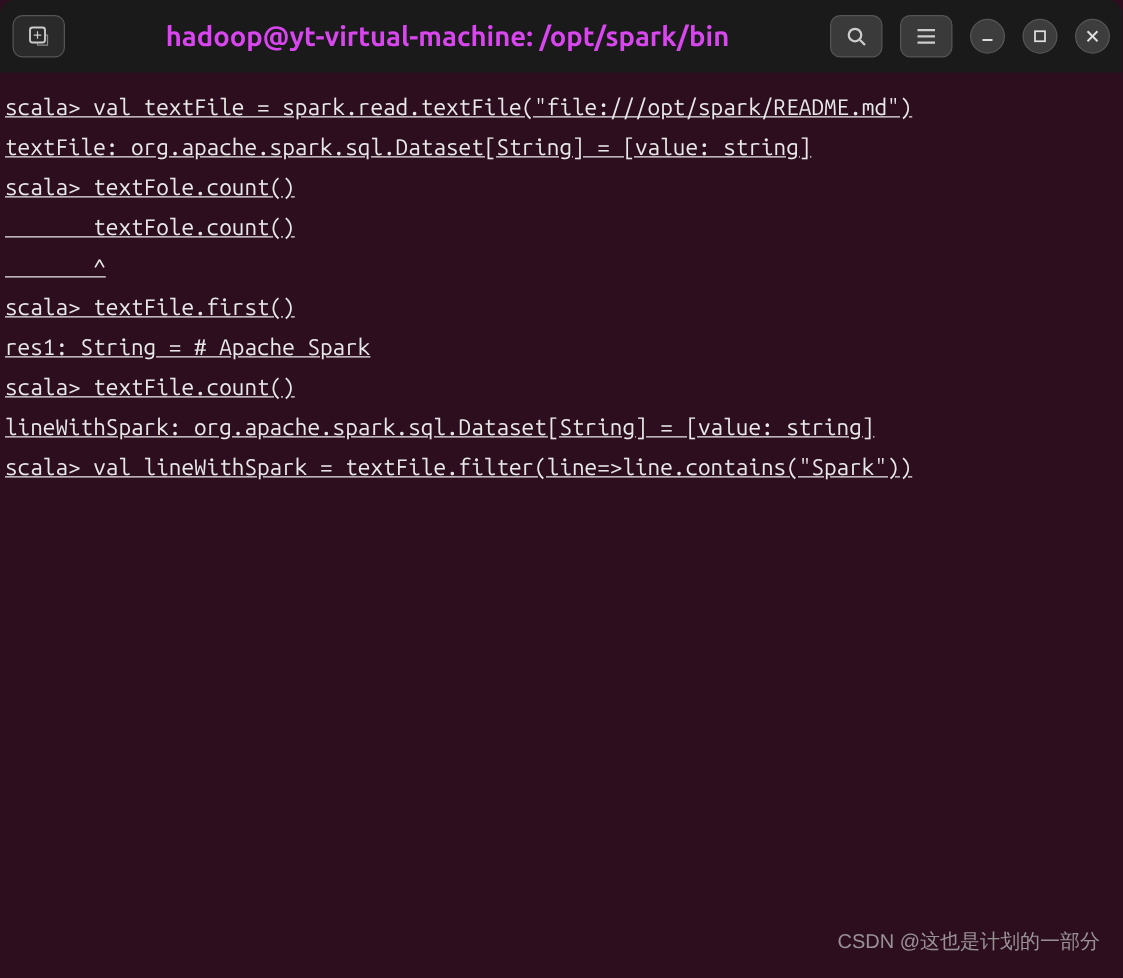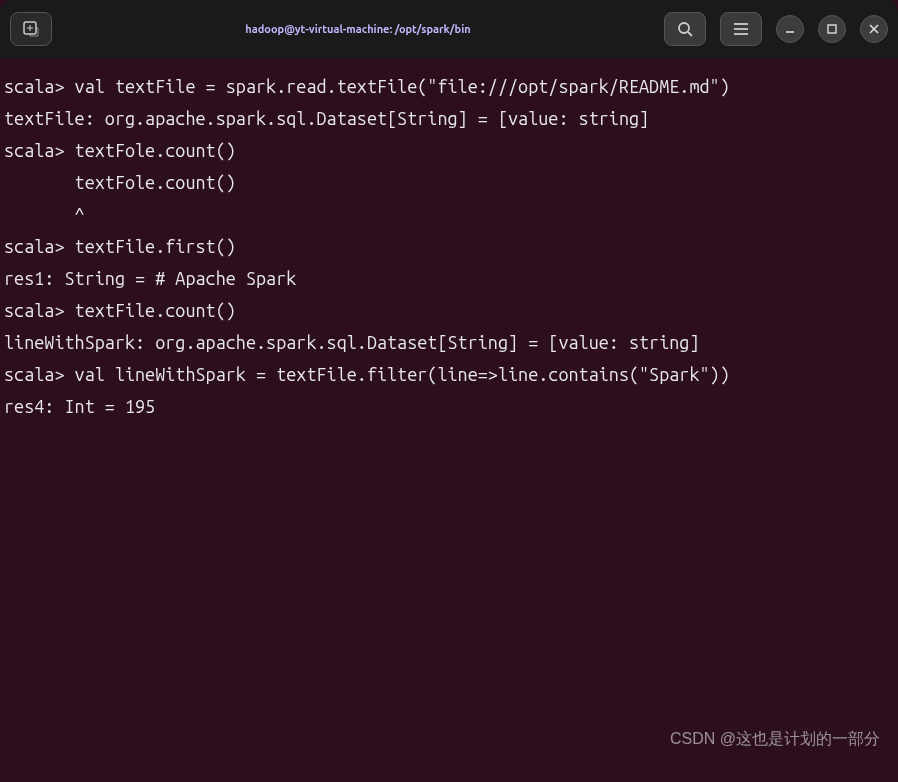--- a/index.html
+++ b/index.html
@@ -38,23 +38,23 @@
       justify-content: center;
       cursor: pointer;
       border: 1px solid #555;
     }
     .titlebar-btn.new-tab {
       background: #2a2a2a;
     }
     .titlebar-title {
       flex: 1;
       text-align: center;
-      color: #c4b5fd;
+      color: #d946ef;
       font-weight: bold;
-      font-size: 11px;
+      font-size: 22px;
     }
     .titlebar-right {
       display: flex;
       gap: 14px;
       align-items: center;
     }
     .window-btn {
       width: 28px;
       height: 28px;
       border-radius: 50%;
@@ -67,24 +67,25 @@
       color: #ddd;
       font-size: 12px;
     }
     .terminal {
       padding: 12px 4px;
       line-height: 1.78;
     }
     .line {
       white-space: pre;
       font-family: 'Ubuntu Mono', 'DejaVu Sans Mono', monospace;
+      text-decoration: underline;
     }
     .watermark {
       position: absolute;
-      bottom: 32px;
+      bottom: 18px;
       right: 18px;
       color: #c8c8c8;
       opacity: 0.7;
       font-size: 16px;
       font-family: sans-serif;
       pointer-events: none;
     }
     svg {
       display: block;
     }
@@ -144,16 +145,15 @@
   <div class="line"></div>
   <div class="line">scala&gt; textFile.first()</div>
   <div class="line">res1: String = # Apache Spark</div>
   <div class="line"></div>
   <div class="line">scala&gt; textFile.count()</div>
   <div class="line"></div>
   <div class="line">lineWithSpark: org.apache.spark.sql.Dataset[String] = [value: string]</div>
   <div class="line">scala&gt; val lineWithSpark = textFile.filter(line=&gt;line.contains("Spark"))</div>
   <div class="line"></div>
   <div class="line"></div>
-  <div class="line">res4: Int = 195</div>
 </div>
 
 <div class="watermark">CSDN @这也是计划的一部分</div>
 
 </body></html>

